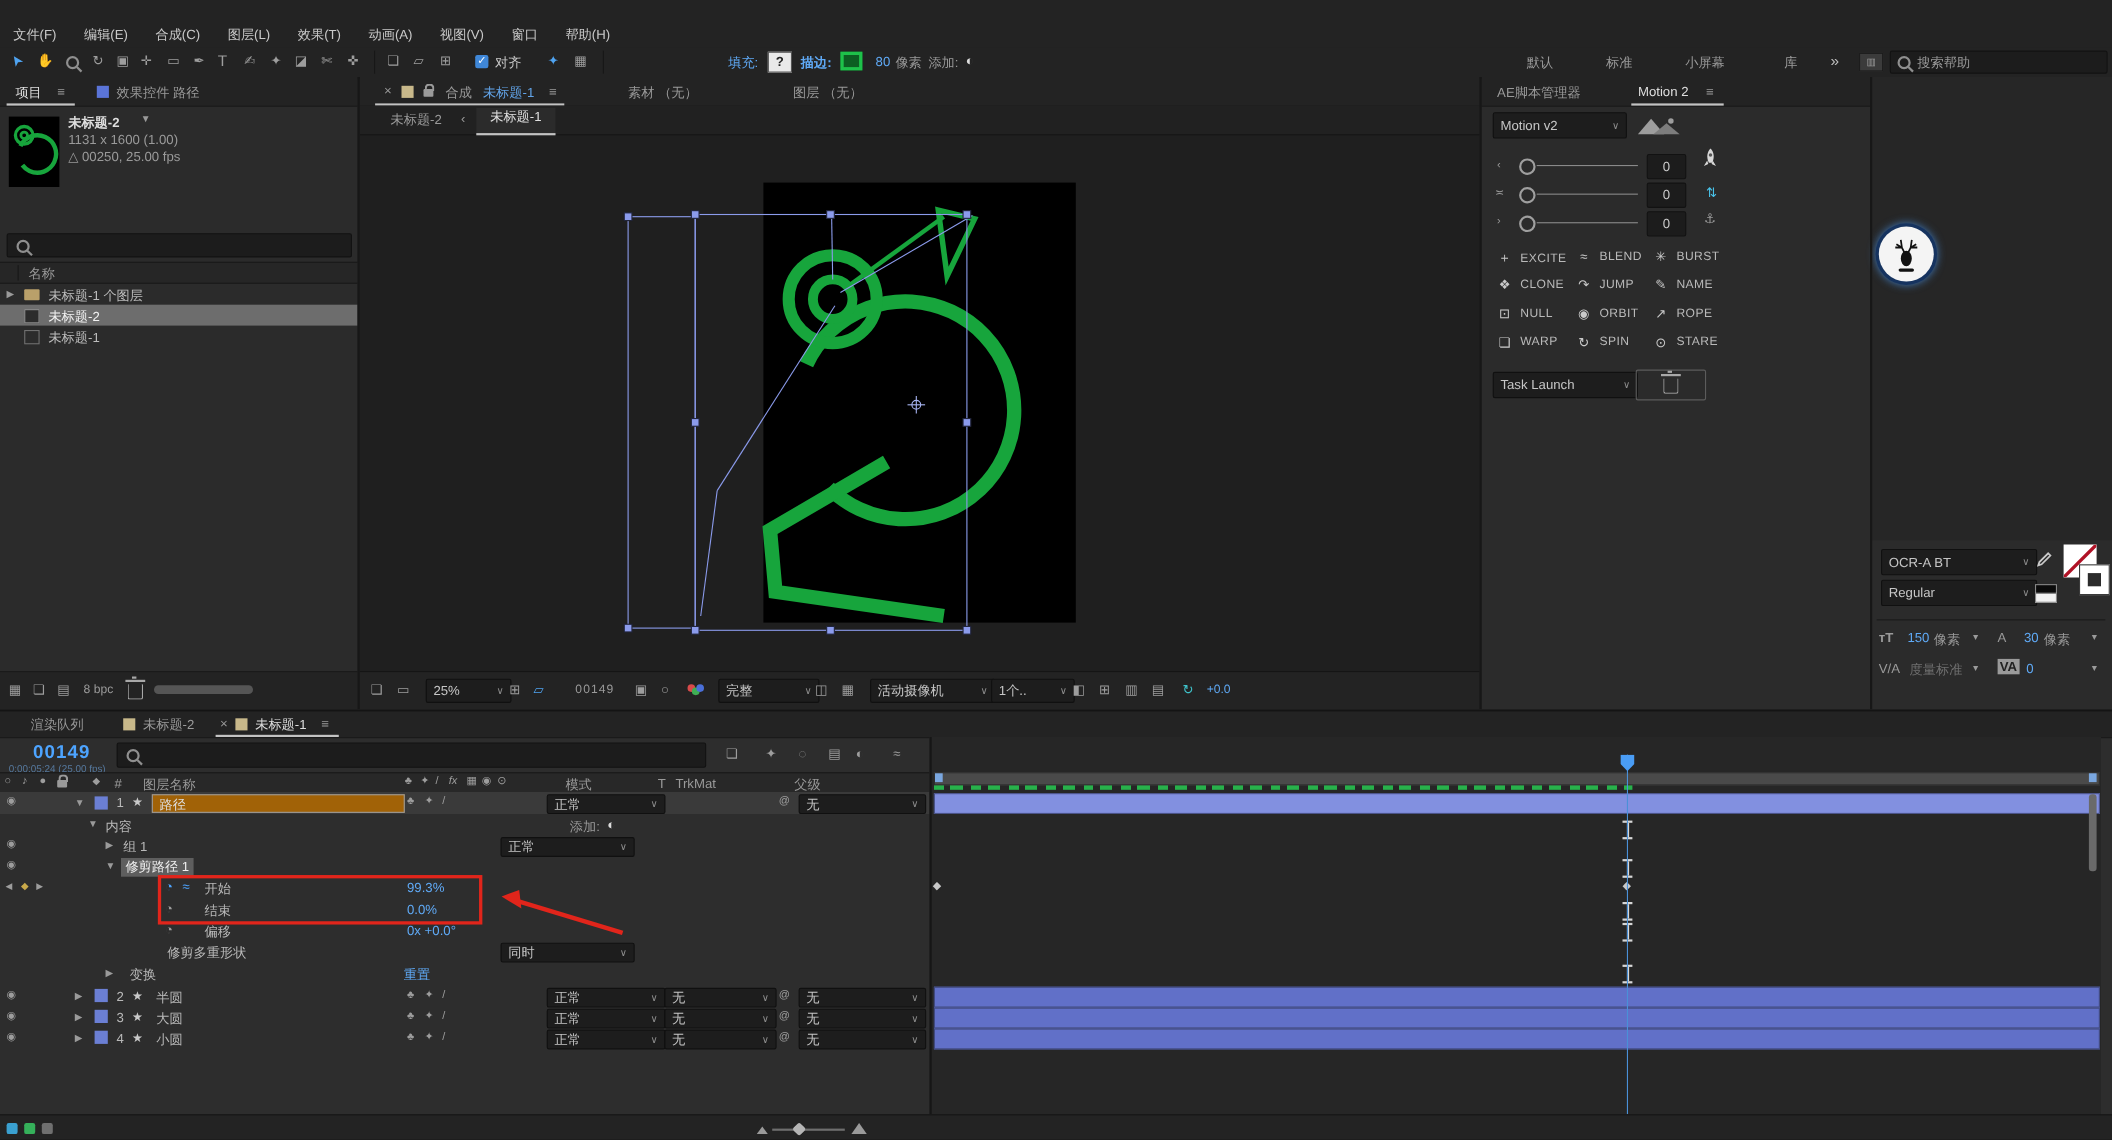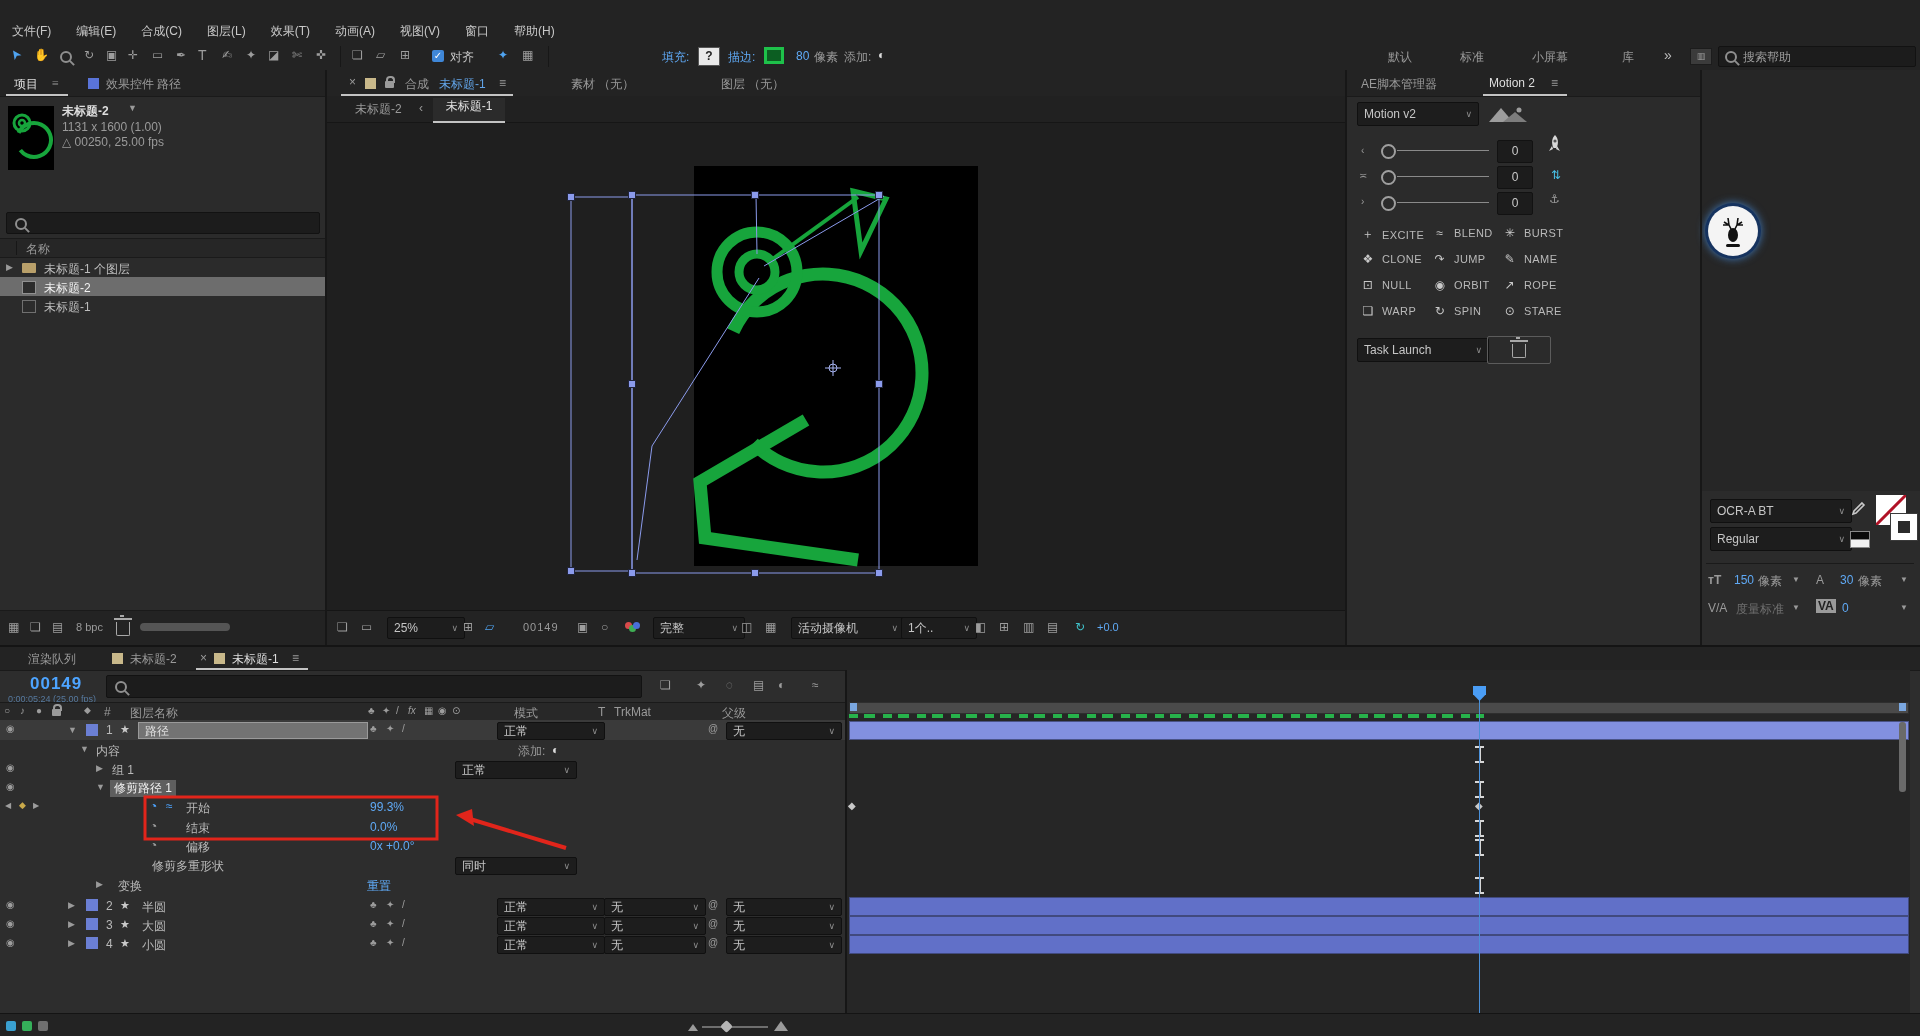--- a/index.html
+++ b/index.html
@@ -71,40 +71,40 @@
     <span class="ic dimmer" style="left:352px;top:5px;">❏</span>
     <span class="ic dimmer" style="left:376px;top:5px;">▱</span>
     <span class="ic dimmer" style="left:400px;top:5px;">⊞</span>
     <div class="a" style="left:432px;top:7px;width:12px;height:12px;background:#3f87d8;border-radius:2px;color:#fff;font-size:10px;text-align:center;line-height:12px;">✓</div>
     <span class="txt" style="left:450px;top:6px;">对齐</span>
     <span class="ic" style="left:498px;top:5px;color:#4fa3f0;">✦</span>
     <span class="ic dimmer" style="left:522px;top:5px;">▦</span>
     <div class="vsep" style="left:548px;top:3px;height:21px;"></div>
     <span class="txt blue" style="left:662px;top:6px;">填充:</span>
     <div class="a" style="left:698px;top:4px;width:20px;height:17px;background:#e9e9e9;border:1px solid #555;color:#222;text-align:center;line-height:17px;font-weight:bold;">?</div>
-    <span class="txt blue" style="left:728px;top:6px;">描边:</span>
+    <span class="txt blue" style="left:728px;top:6px;font-weight:bold;">描边:</span>
     <div class="a" style="left:764px;top:4px;width:20px;height:17px;background:#0c5e22;border:3px solid #1ec14a;box-sizing:border-box;"></div>
     <span class="txt blue" style="left:796px;top:6px;">80</span>
     <span class="txt dim" style="left:814px;top:6px;">像素</span>
     <span class="txt dim" style="left:844px;top:6px;">添加:</span>
     <span class="ic" style="left:878px;top:5px;color:#dcdcdc;">◐</span>
     <span class="txt dim" style="left:1388px;top:6px;">默认</span>
     <span class="txt dim" style="left:1460px;top:6px;">标准</span>
     <span class="txt dim" style="left:1532px;top:6px;">小屏幕</span>
     <span class="txt dim" style="left:1622px;top:6px;">库</span>
     <span class="txt" style="left:1664px;top:4px;font-size:14px;color:#bdbdbd;">»</span>
     <div class="a" style="left:1690px;top:5px;width:20px;height:15px;background:#3b3b3b;border:1px solid #1c1c1c;color:#9d9d9d;font-size:9px;text-align:center;line-height:15px;">▥</div>
     <div class="well" style="left:1718px;top:3px;width:196px;height:19px;">
       <span class="mag" style="left:6px;top:4px;"></span>
       <span class="txt dim" style="left:24px;top:2px;">搜索帮助</span>
     </div>
   </div>
 
   <div class="panel" style="left:0;top:70px;width:325px;height:575px;">
-    <div class="tabbar" style="left:0;top:0;width:325px;height:26px;font-family:Liberation Serif, serif;">
+    <div class="tabbar" style="left:0;top:0;width:325px;height:26px;">
       <span class="txt lite" style="left:14px;top:6px;">项目</span>
       <span class="txt dim" style="left:52px;top:6px;">≡</span>
       <div class="tabu" style="left:6px;top:24px;width:62px;"></div>
       <span class="a" style="left:88px;top:8px;width:11px;height:11px;background:#5a74d8;"></span>
       <span class="txt dim" style="left:106px;top:6px;">效果控件 路径</span>
     </div>
 
     <div class="a" style="left:8px;top:36px;width:46px;height:64px;background:#000;overflow:hidden;">
       <svg width="46" height="64">
         <circle cx="26" cy="34" r="17" fill="none" stroke="#17a53c" stroke-width="4" stroke-dasharray="88 20" transform="rotate(205 26 34)"></circle>
@@ -453,21 +453,21 @@
       <span class="txt dim" style="left:614px;top:2px;">TrkMat</span>
       <span class="txt dim" style="left:722px;top:2px;">父级</span>
     </div>
 
     <div class="a" style="left:0;top:73px;width:845px;height:20px;background:#3a3a3a;">
       <span class="ic" style="left:6px;top:3px;font-size:10px;">◉</span>
       <span class="txt dim" style="left:68px;top:5px;font-size:9px;">▼</span>
       <span class="a" style="left:86px;top:4px;width:12px;height:12px;background:#6b7fd4;"></span>
       <span class="txt krow" style="left:106px;top:3px;">1</span>
       <span class="ic" style="left:120px;top:3px;font-size:11px;color:#c9c9c9;">★</span>
-      <div class="a" style="left:138px;top:2px;width:228px;height:15px;border:1px solid #9a9a9a;background:#737373;">
+      <div class="a" style="left:138px;top:2px;width:228px;height:15px;border:1px solid #9a9a9a;background:#a16207;">
         <span class="txt lite" style="left:6px;top:0;">路径</span>
       </div>
       <span class="ic" style="left:370px;top:3px;font-size:10px;">♣</span>
       <span class="ic" style="left:386px;top:3px;font-size:10px;">✦</span>
       <span class="ic" style="left:402px;top:3px;font-size:10px;">/</span>
       <div class="ddl" style="left:497px;top:2px;width:94px;height:16px;">
         <span>正常</span>
           <span class="cv">∨</span>
       </div>
       <span class="ic" style="left:708px;top:3px;font-size:10px;">@</span>

